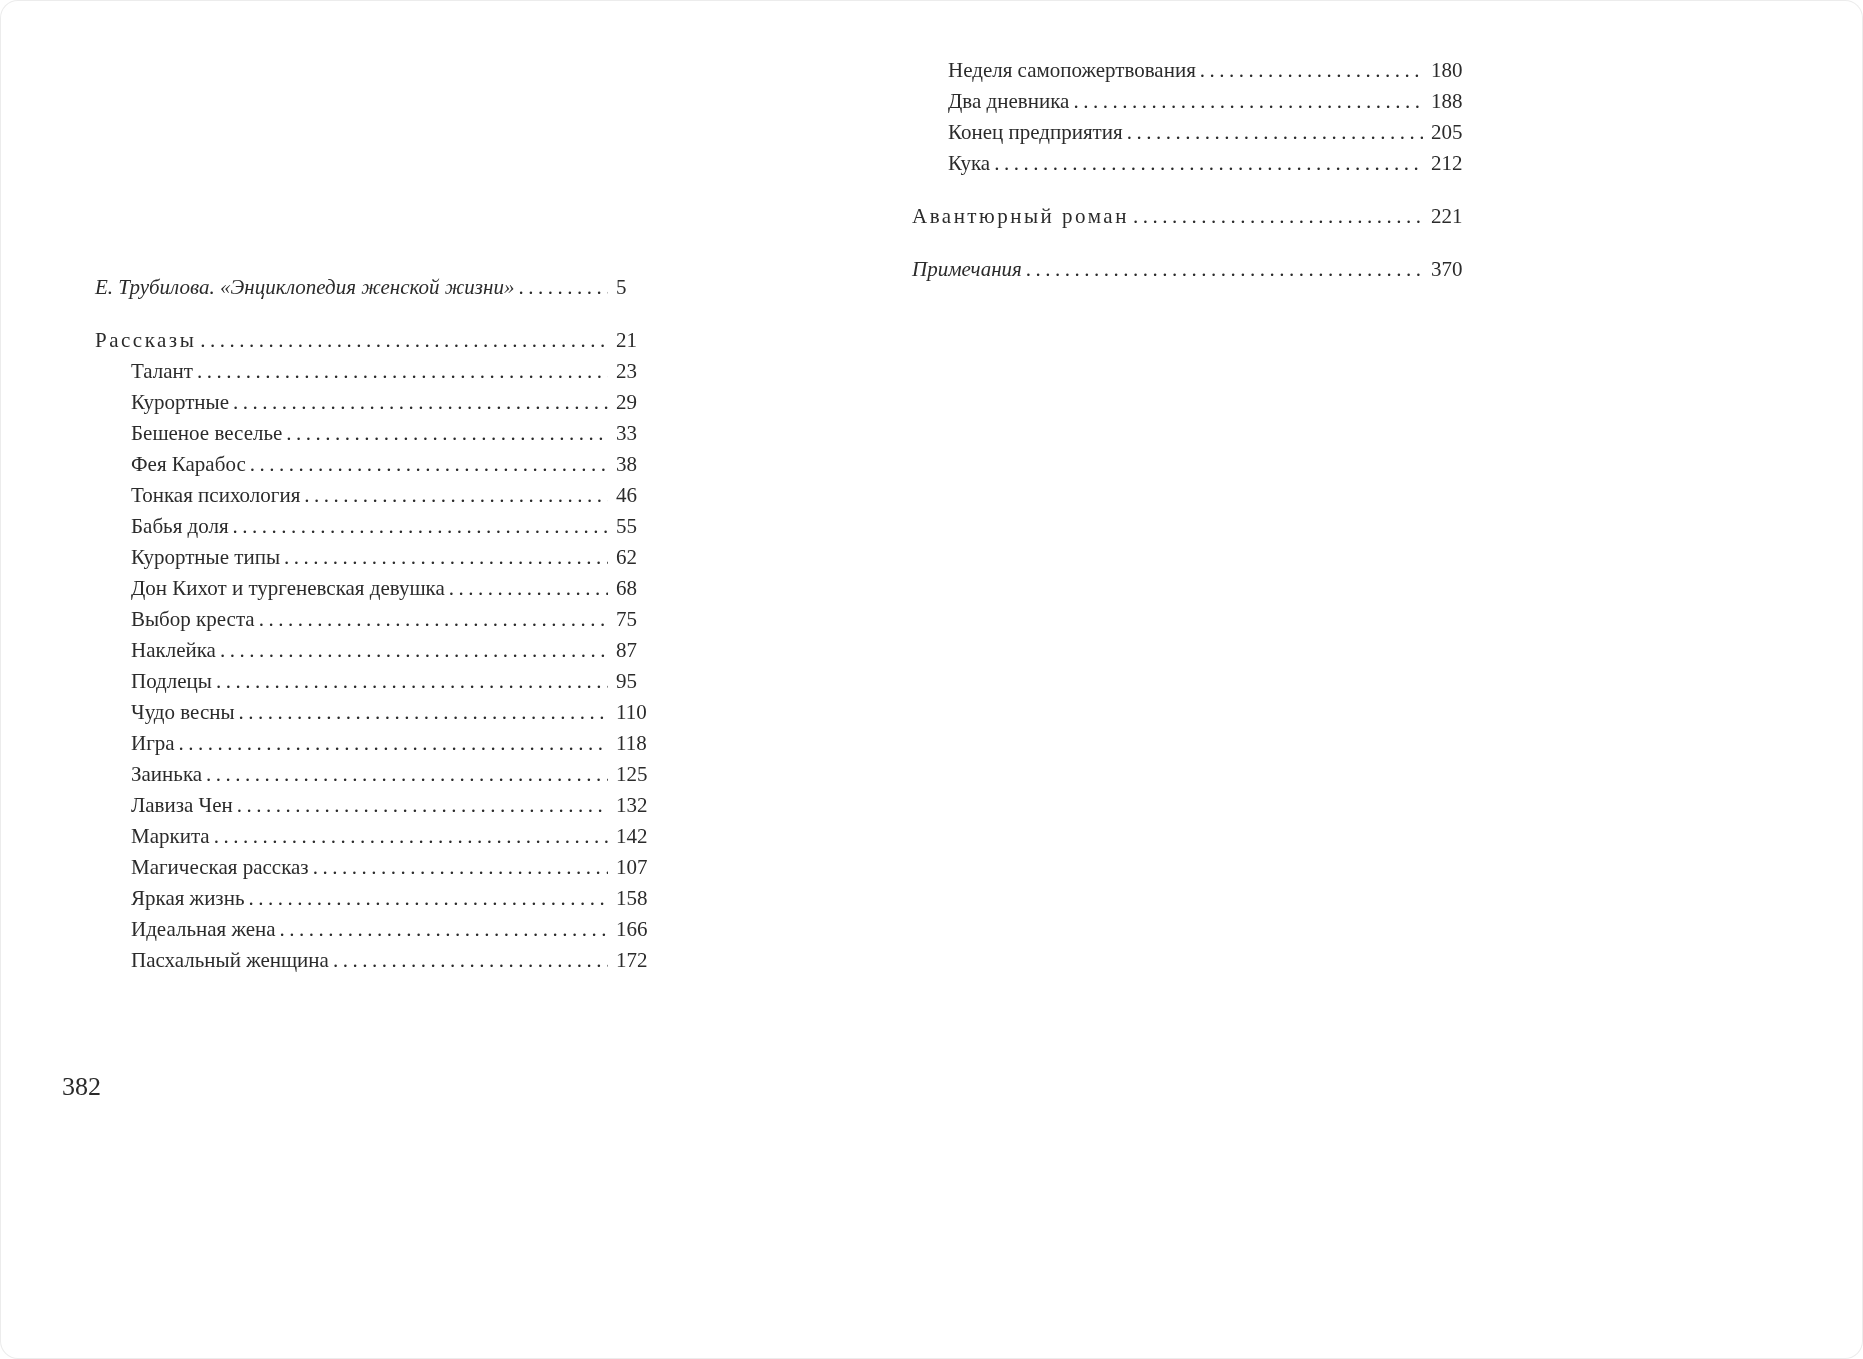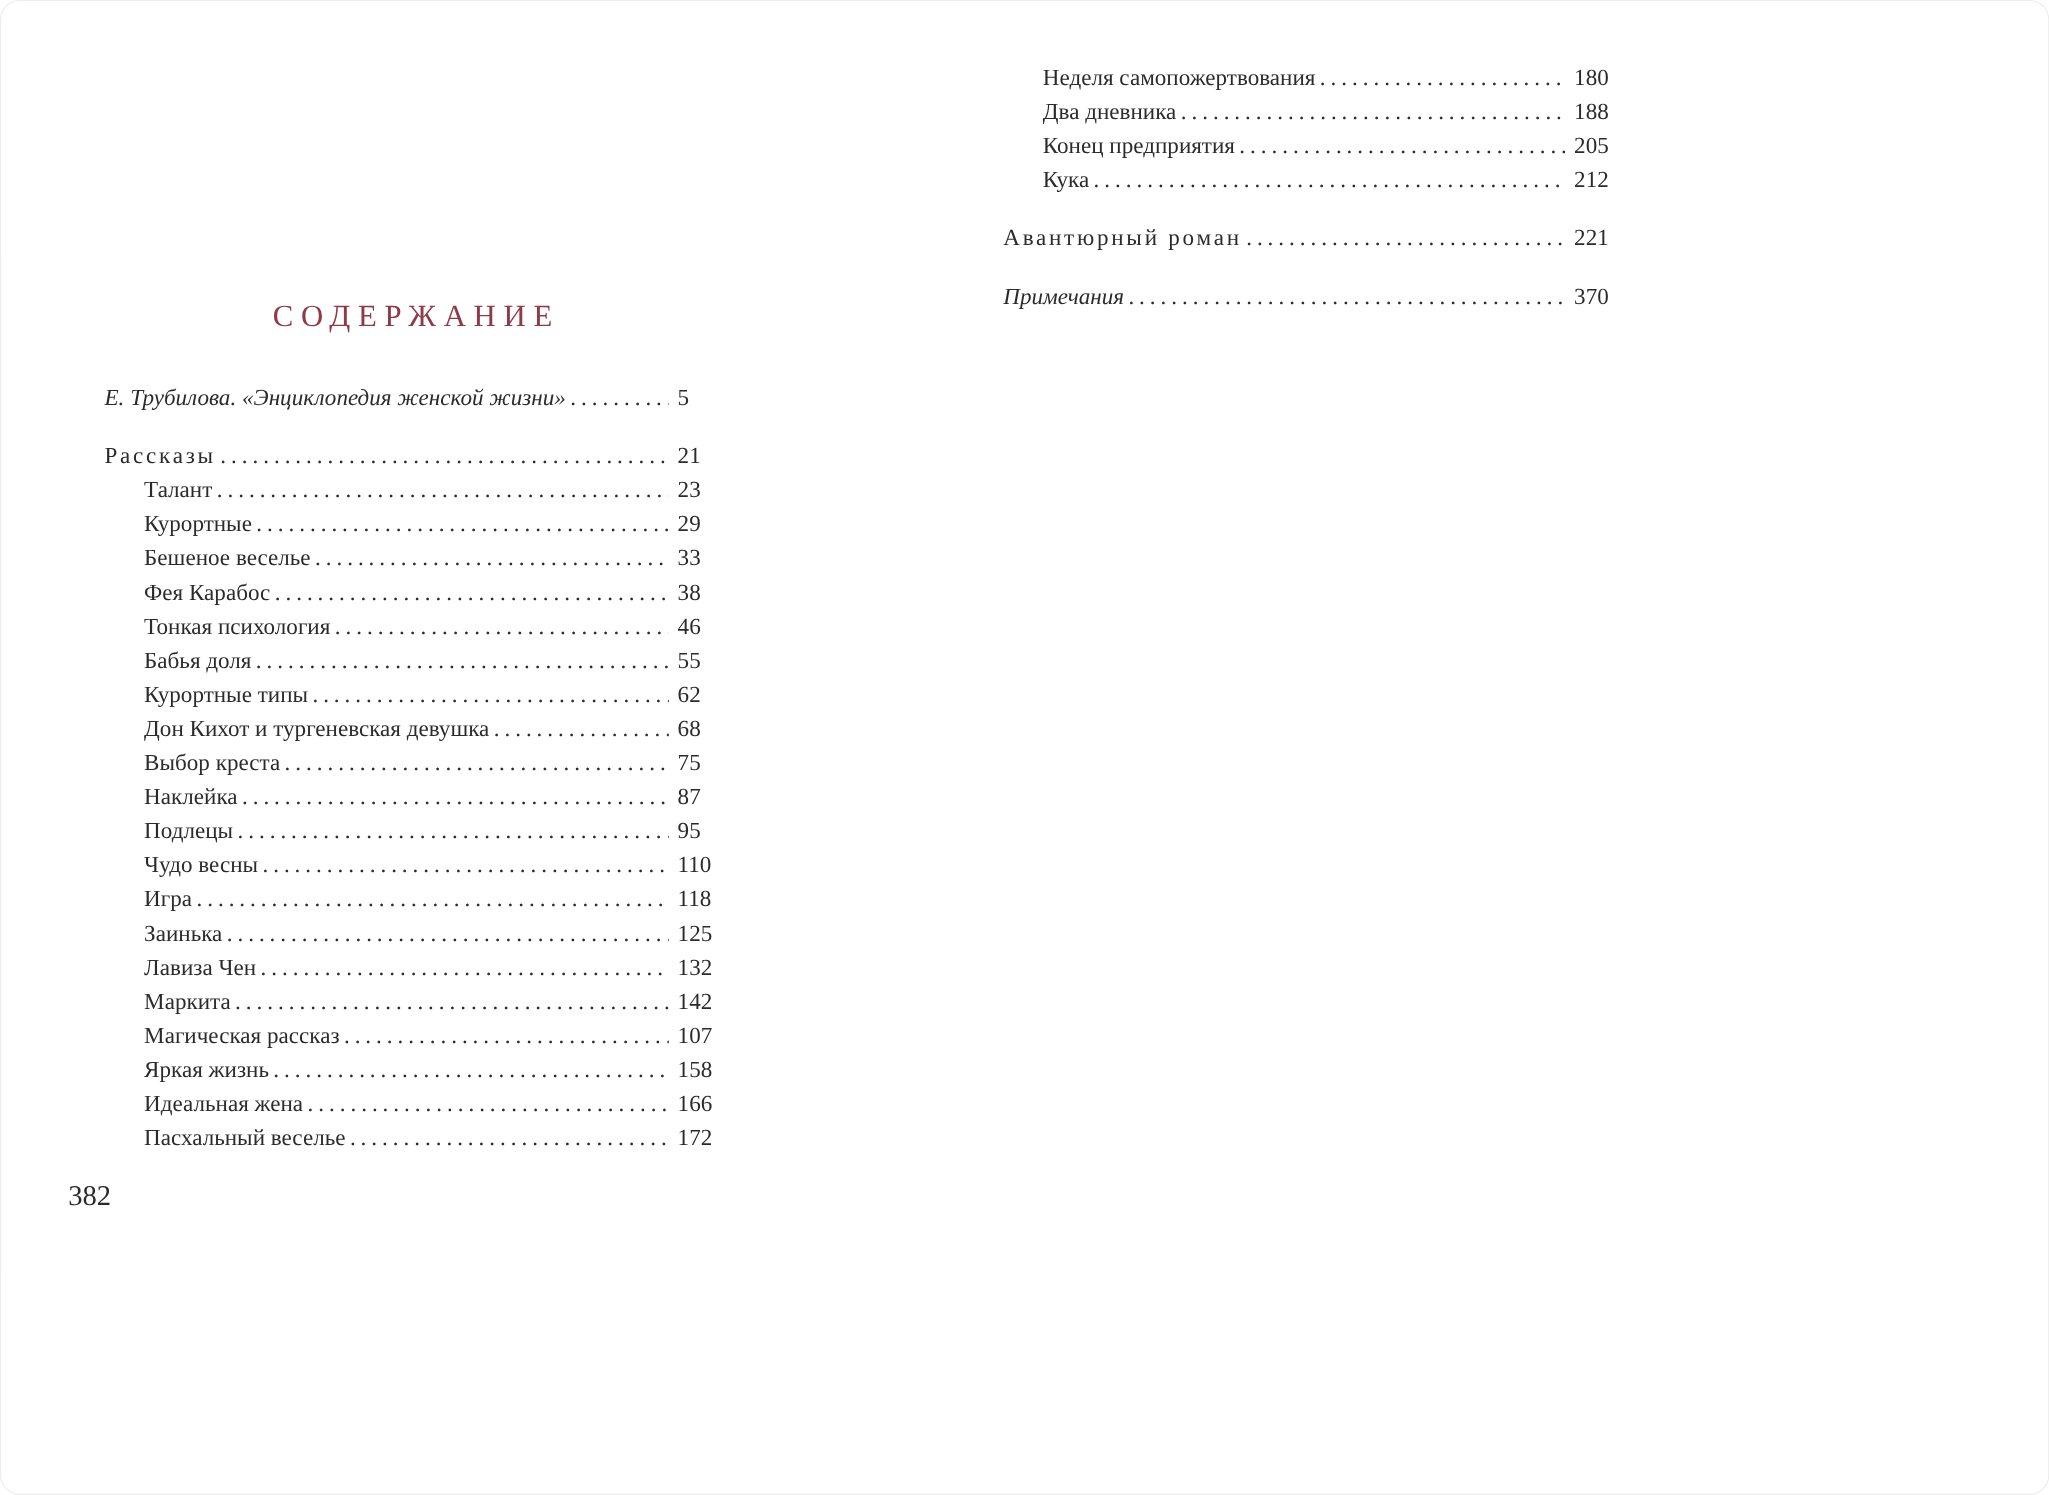--- a/index.html
+++ b/index.html
@@ -75,21 +75,20 @@
     top: 1072px;
     font-size: 26px;
   }
 </style>
 </head>
 <body style="color: rgb(43, 43, 43);">
 
 <div class="page">
 
   <div class="left-col">
-    <h1 class="toc-heading" style="color: rgb(142, 58, 71);">СОДЕРЖАНИЕ</h1>
     <div id="left-list" class="toc-list">
         <div class="toc-row italic">
           <span class="toc-title">Е. Трубилова. «Энциклопедия женской жизни»</span>
           <span class="toc-dots"></span>
           <span class="toc-page">5</span>
         </div>
         <div class="toc-row section gap-before">
           <span class="toc-title">Рассказы</span>
           <span class="toc-dots"></span>
           <span class="toc-page">21</span>
@@ -183,21 +182,21 @@
           <span class="toc-title">Яркая жизнь</span>
           <span class="toc-dots"></span>
           <span class="toc-page">158</span>
         </div>
         <div class="toc-row indent">
           <span class="toc-title">Идеальная жена</span>
           <span class="toc-dots"></span>
           <span class="toc-page">166</span>
         </div>
         <div class="toc-row indent">
-          <span class="toc-title">Пасхальный веселье</span>
+          <span class="toc-title">Пасхальный женщина</span>
           <span class="toc-dots"></span>
           <span class="toc-page">172</span>
         </div>
       </div>
   </div>
 
   <div class="right-col">
     <div id="right-list" class="toc-list">
         <div class="toc-row indent">
           <span class="toc-title">Неделя самопожертвования</span>

